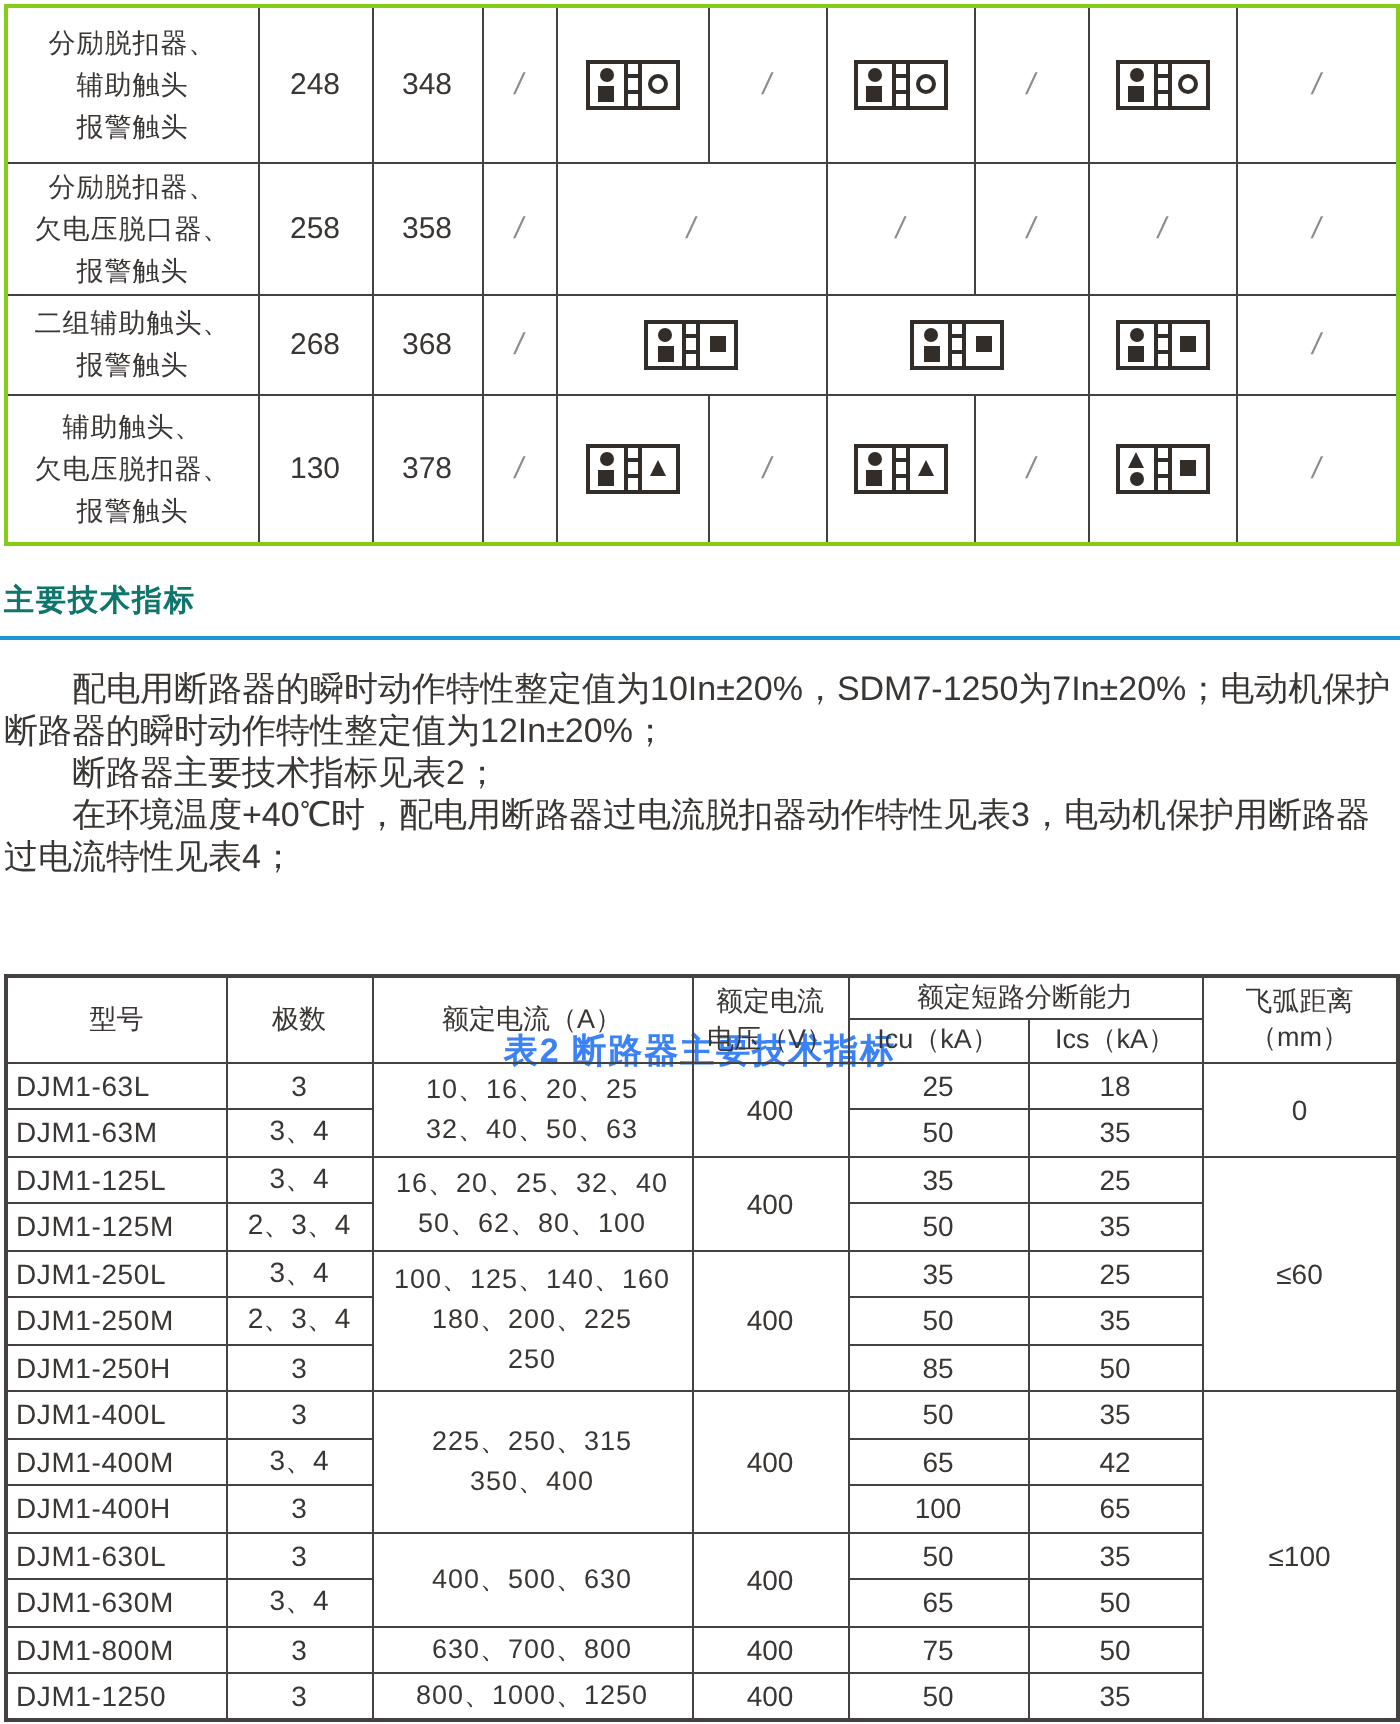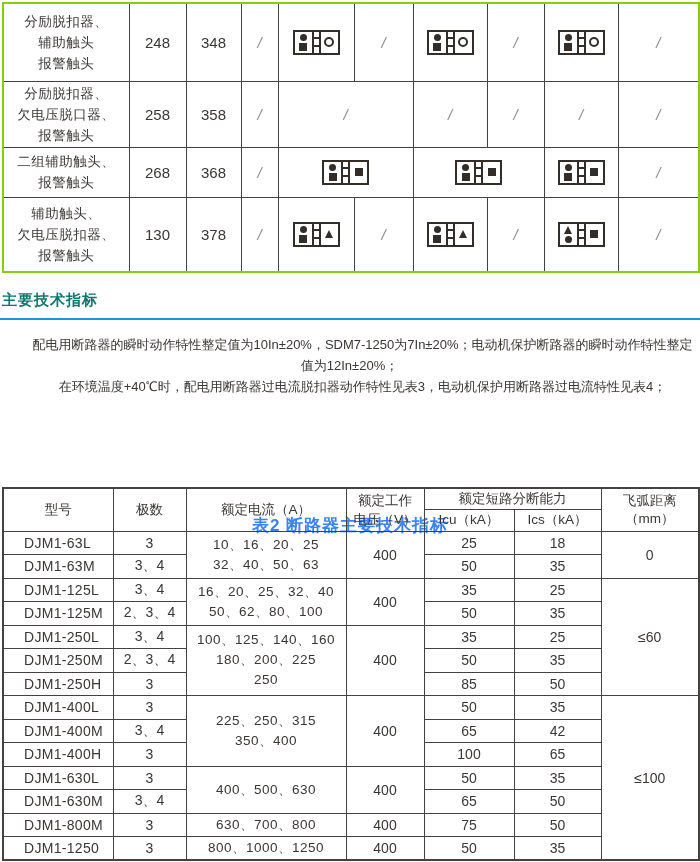--- a/index.html
+++ b/index.html
@@ -28,31 +28,31 @@
   .sym-circle{width:7px;height:7px;border-radius:50%;background:#332d29;}
   .sym-square{width:8px;height:8px;background:#332d29;}
   .sym-triangle{width:0;height:0;border-left:4.5px solid transparent;border-right:4.5px solid transparent;border-bottom:8px solid #332d29;}
   .sym-open-circle{width:6px;height:6px;border-radius:50%;border:2px solid #332d29;background:#fff;}
 
   
   .sec-head{position:absolute;top:291px;left:2px;font-size:15px;font-weight:bold;color:#0f766e;letter-spacing:1px;}
   .sec-rule{position:absolute;top:318px;left:0;width:700px;height:2px;background:#1e96d2;}
 
   
-  .body-text{position:absolute;top:334px;left:2px;width:695px;font-size:13px;line-height:21px;color:#3a3634;text-align:center;}
+  .body-text{position:absolute;top:334px;left:2px;width:695px;font-size:17px;line-height:21px;color:#3a3634;}
   .body-text p{margin:0;text-indent:2em;}
 
   
   .tbl2-title{position:absolute;top:473px;left:0;width:700px;text-align:center;font-size:17px;font-weight:bold;letter-spacing:1px;color:#3b82f6;margin-top:41px;}
   .spec-table{position:absolute;top:487px;left:2px;width:696px;border:2px solid #454140;font-size:13.5px;}
   .spec-table th,.spec-table td{border:1px solid #454140;text-align:center;vertical-align:middle;padding:0;font-weight:normal;}
   .spec-table thead tr:nth-child(1){height:21px;}
   .spec-table thead tr:nth-child(2){height:22px;}
   .spec-table tbody tr{height:23.5px;}
-  .spec-table .model{text-align:left;padding-left:20px;font-size:14px;letter-spacing:.3px;margin-left:48px;}
+  .spec-table .model{text-align:left;padding-left:4px;font-size:14px;letter-spacing:.3px;margin-left:48px;}
   .spec-table .num{font-size:14px;}
   .spec-table .cur{font-size:13.5px;line-height:20px;letter-spacing:.5px;}
   .two-line{line-height:19px;}
 </style>
 </head>
 <body>
 
 <div class="page">
 
   <table class="acc-table">
@@ -232,20 +232,21 @@
           <td class="slash">/</td>
         </tr>
       </tbody>
   </table>
 
   <div class="sec-head">主要技术指标</div>
   <div class="sec-rule"></div>
 
   <div class="body-text">
     <p>配电用断路器的瞬时动作特性整定值为10In±20%，SDM7-1250为7In±20%；电动机保护断路器的瞬时动作特性整定值为12In±20%；</p>
+    <p>断路器主要技术指标见表2；</p>
     <p>在环境温度+40℃时，配电用断路器过电流脱扣器动作特性见表3，电动机保护用断路器过电流特性见表4；</p>
   </div>
 
   <div class="tbl2-title">表2 断路器主要技术指标</div>
 
   <table class="spec-table">
     <colgroup>
       <col style="width:110px">
         <col style="width:73px">
         <col style="width:160px">
@@ -253,21 +254,21 @@
         <col style="width:90px">
         <col style="width:87px">
       <col style="width:98px">
     </colgroup>
     <thead>
       <tr>
         <th rowspan="2">型号</th>
         <th rowspan="2">极数</th>
         <th rowspan="2">额定电流（A）</th>
         <th rowspan="2" class="two-line">
-          <span>额定工作</span><br>
+          <span>额定电流</span><br>
           <span>电压（V）</span>
         </th>
         <th colspan="2">额定短路分断能力</th>
         <th rowspan="2">飞弧距离（mm）</th>
       </tr>
       <tr>
         <th>Icu（kA）</th>
         <th>Ics（kA）</th>
       </tr>
     </thead>

